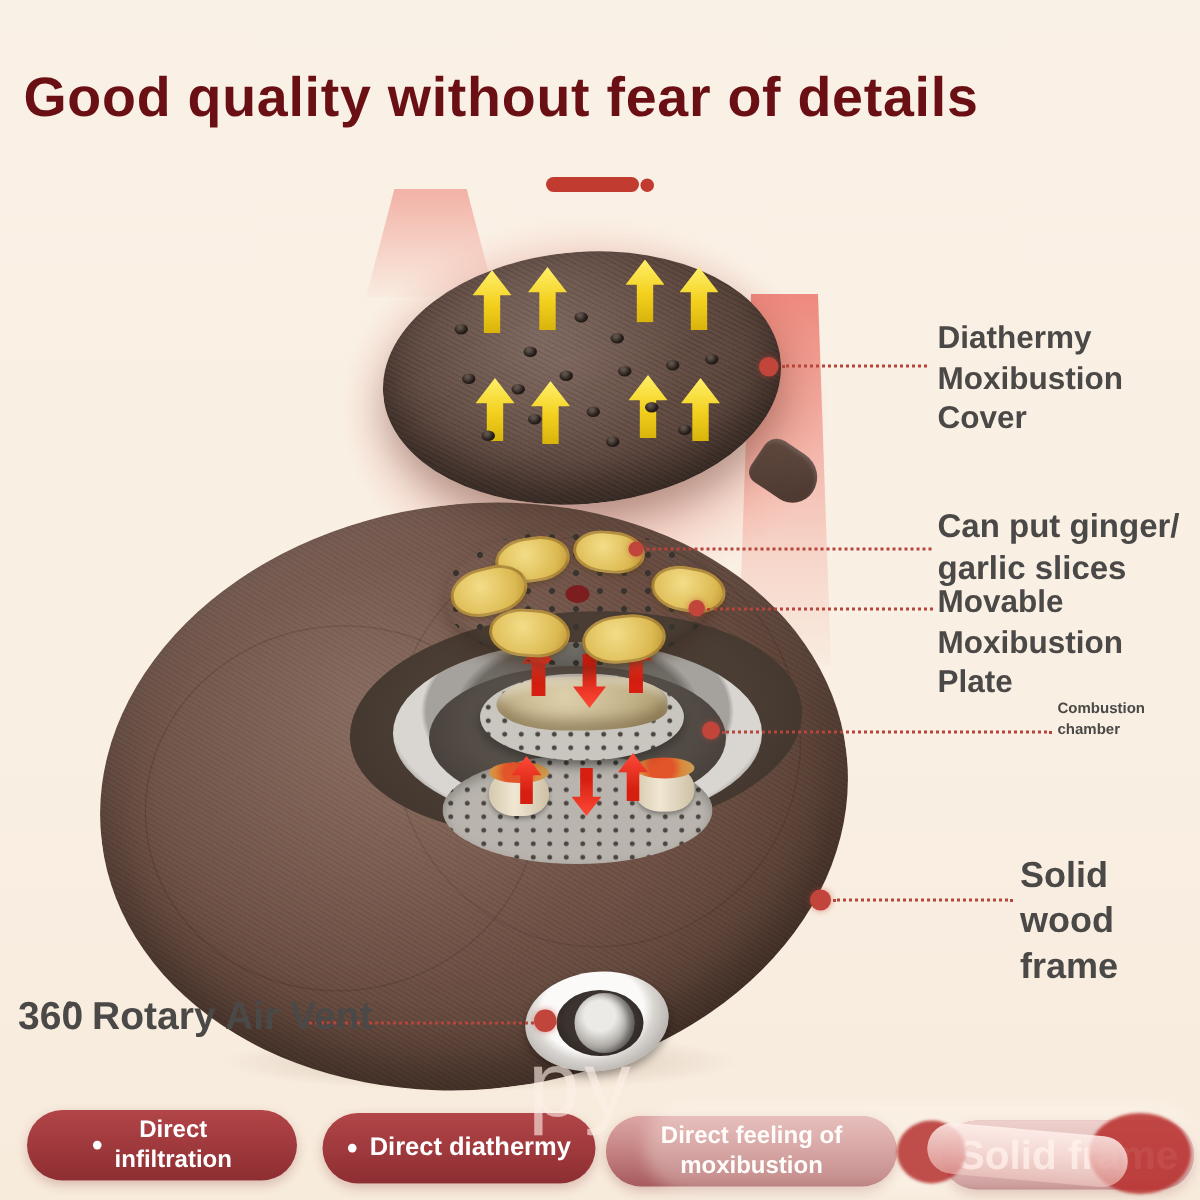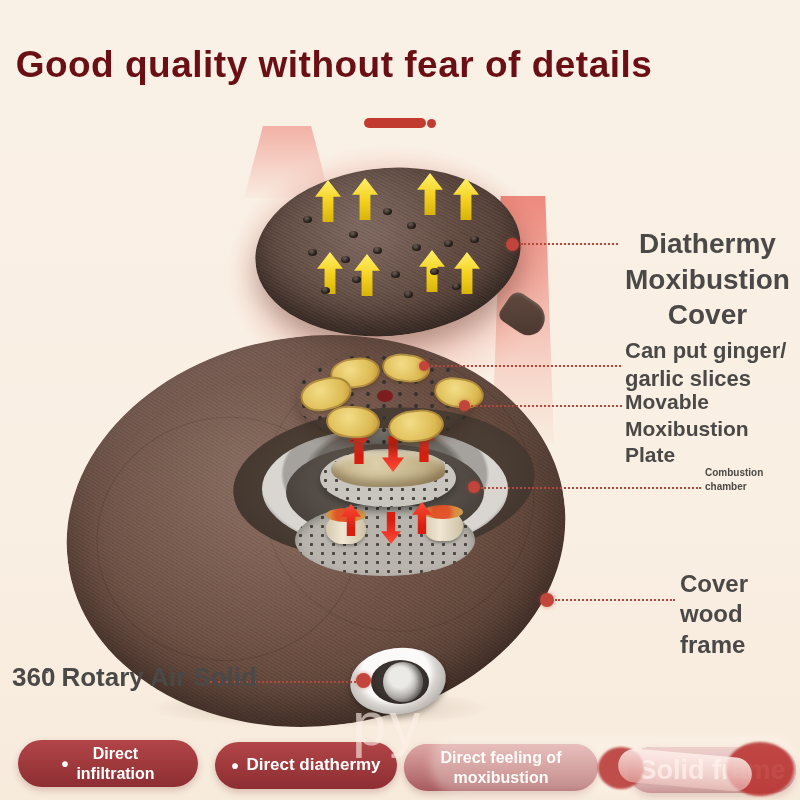--- a/index.html
+++ b/index.html
@@ -175,48 +175,48 @@
   <div class="abs hole" style="left:321px;top:287px;"></div>
   <div class="abs hole" style="left:404px;top:291px;"></div>
   <div class="abs hole" style="left:452px;top:283px;"></div>
 
   <div class="abs ell vent-outer"></div>
   <div class="abs ell vent-inner"></div>
   <div class="abs vent-cyl"></div>
 
   <div class="abs rdot" style="left:506px;top:238px;width:13px;height:13px;"></div>
   <div class="abs leader" style="left:521px;top:243px;width:97px;"></div>
-  <div class="abs callout" style="left:625px;top:226px;font-size:28px;text-align:center;">Diathermy
+  <div class="abs callout" style="left:625px;top:213px;font-size:21px;">Diathermy
 Moxibustion
 Cover</div>
 
   <div class="abs rdot" style="left:419px;top:361px;width:10px;height:10px;"></div>
   <div class="abs leader" style="left:431px;top:365px;width:190px;"></div>
   <div class="abs callout" style="left:625px;top:337px;font-size:22px;">Can put ginger/
 garlic slices</div>
 
   <div class="abs rdot" style="left:459px;top:400px;width:11px;height:11px;"></div>
   <div class="abs leader" style="left:471px;top:405px;width:151px;"></div>
   <div class="abs callout" style="left:625px;top:389px;font-size:21px;">Movable
 Moxibustion Plate</div>
 
   <div class="abs rdot" style="left:468px;top:481px;width:12px;height:12px;"></div>
   <div class="abs leader" style="left:481px;top:487px;width:220px;"></div>
   <div class="abs callout" style="left:705px;top:466px;font-size:10px;line-height:1.4;">Combustion
 chamber</div>
 
   <div class="abs rdot" style="left:540px;top:593px;width:14px;height:14px;"></div>
   <div class="abs leader" style="left:555px;top:599px;width:120px;"></div>
-  <div class="abs callout" style="left:680px;top:569px;font-size:24px;">Cover wood
+  <div class="abs callout" style="left:680px;top:569px;font-size:24px;">Solid wood
 frame</div>
 
   <div class="abs vent-callout" style="left:12px;top:662px;">
     <span class="vent-num">360</span>
       <span class="vent-deg">°</span>
-      <span class="vent-lbl">Rotary Air Solid</span>
+      <span class="vent-lbl">Rotary Air Vent</span>
   </div>
   <div class="abs leader" style="left:206px;top:681px;width:150px;"></div>
   <div class="abs rdot" style="left:356px;top:673px;width:15px;height:15px;"></div>
 
   <div class="badge" style="left:18px;top:740px;width:180px;height:47px;font-size:16px;">
     <span class="blt">•</span>
     <span class="blabel">Direct
 infiltration</span>
   </div>
   <div class="badge" style="left:215px;top:742px;width:182px;height:47px;font-size:17px;">

